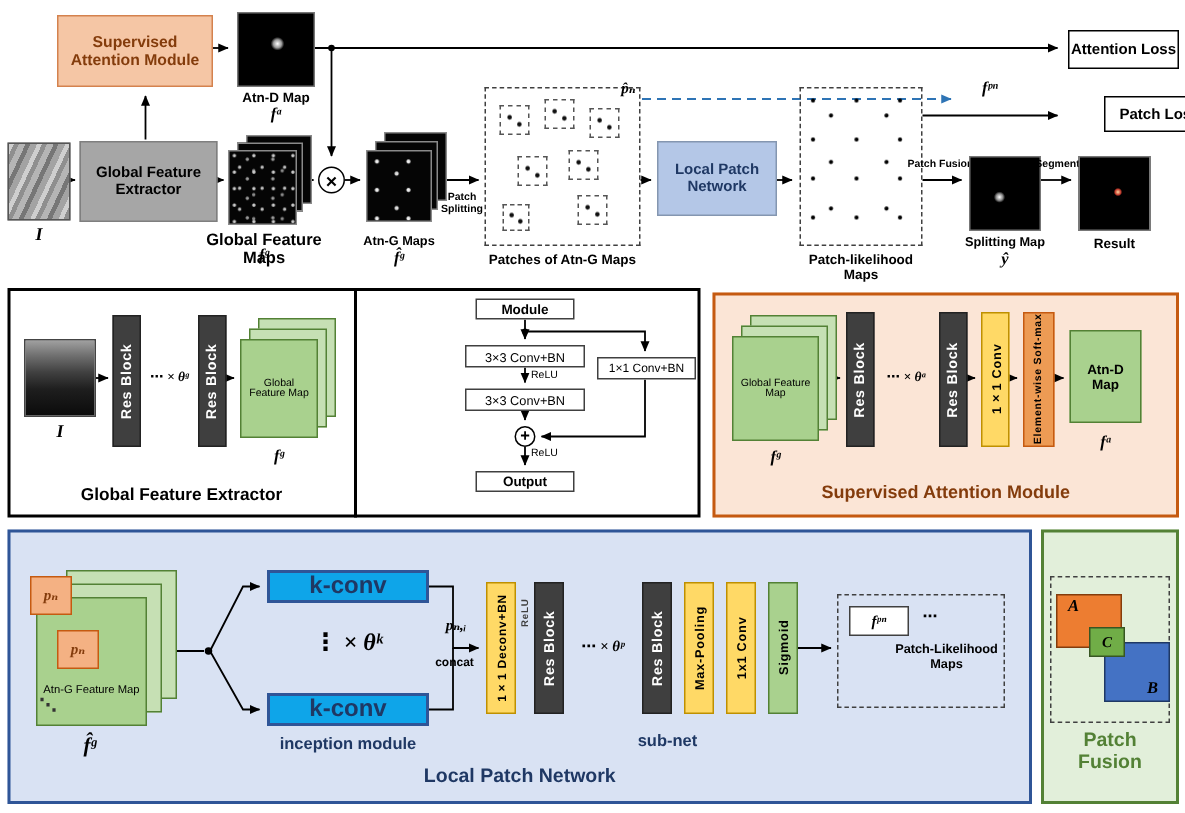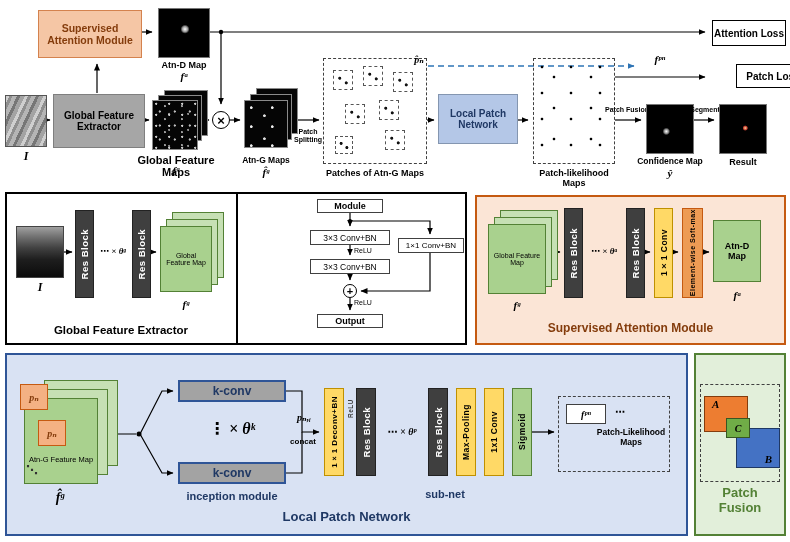--- a/index.html
+++ b/index.html
@@ -18,21 +18,21 @@
   .card{position:absolute;background:#C6E0B4;border:1px solid #538135}
   .cardfront{background:#A9D18E}
   .tile{position:absolute;background:#050505;border:1px solid #8a8a8a}
   .dashedbox{position:absolute;border:1.5px dashed #404040}
   .whitebox{position:absolute;background:#fff;border:1.2px solid #000}
   .plainbox{position:absolute;background:#fff;border:1px solid #404040}
   .patchsq{position:absolute;border:1px dashed #555;
     background-image:radial-gradient(circle at 32% 40%,#111 1.1px,transparent 1.9px),
                      radial-gradient(circle at 68% 66%,#111 1.1px,transparent 1.9px)}
   .opatch{position:absolute;background:#F4B183;border:1.5px solid #C55A11}
-  .kconv{position:absolute;background:#a3a3a3;border:2px solid #2F5597;color:#1F3864;font-weight:bold;font-size:12px}
+  .kconv{position:absolute;background:#0ea5e9;border:2px solid #2F5597;color:#1F3864;font-weight:bold;font-size:16px}
   .orangebox{position:absolute;background:#F5C6A5;border:1.5px solid #D4824E;color:#843C0C;font-weight:bold}
   .graybox{position:absolute;background:#A6A6A6;border:1px solid #7F7F7F;font-weight:bold}
   .bluebox{position:absolute;background:#B4C7E7;border:1px solid #8496B0;color:#1F3864;font-weight:bold}
   .tex-dense{background-image:radial-gradient(circle at 25% 25%,#c9c9c9 .8px,transparent 1.4px),
     radial-gradient(circle at 70% 40%,#9b9b9b .8px,transparent 1.4px),
     radial-gradient(circle at 45% 75%,#bdbdbd .8px,transparent 1.4px),
     radial-gradient(circle at 85% 80%,#8a8a8a .8px,transparent 1.4px);
     background-size:13px 11px,17px 13px,15px 14px,19px 16px}
   .tex-sparse{background-image:radial-gradient(circle at 30% 35%,#eee 1px,transparent 1.7px),
     radial-gradient(circle at 72% 64%,#ddd 1px,transparent 1.7px);
@@ -150,21 +150,21 @@
   <div class="lbl math" style="left:404px;top:54px;width:30px;font-size:10px">p̂ₙ</div>
 
   <div class="bluebox flexc" style="left:438px;top:94px;width:80px;height:50px;font-size:10px">Local Patch Network</div>
 
   <div class="dashedbox dotfield" style="left:533px;top:58px;width:82px;height:106px"></div>
   <div class="lbl math" style="left:640px;top:53px;width:40px;font-size:11px">fᵖⁿ</div>
   <div class="lbl" style="left:534px;top:168px;width:80px;font-size:9px">Patch-likelihood Maps</div>
 
   <div class="lbl" style="left:604px;top:106px;width:46px;font-size:7px">Patch Fusion</div>
   <div class="img-conf" style="left:646px;top:104px;width:48px;height:50px"></div>
-  <div class="lbl" style="left:628px;top:157px;width:84px;font-size:8.5px">Confidence Map</div>
+  <div class="lbl" style="left:628px;top:157px;width:84px;font-size:8.5px">Splitting Map</div>
   <div class="lbl math" style="left:628px;top:167px;width:84px;font-size:11px">ŷ</div>
 
   <div class="lbl" style="left:688px;top:106px;width:34px;font-size:7px">Segment</div>
   <div class="img-result" style="left:719px;top:104px;width:48px;height:50px"></div>
   <div class="lbl" style="left:719px;top:157px;width:48px;font-size:9px">Result</div>
 
   <div class="whitebox flexc" style="left:712px;top:20px;width:74px;height:26px;font-size:10px;font-weight:bold">Attention Loss</div>
   <div class="whitebox flexc" style="left:736px;top:64px;width:74px;height:24px;font-size:10px;font-weight:bold">Patch Loss</div>
 
   <div class="img-mtn" style="left:16px;top:226px;width:48px;height:52px"></div>

